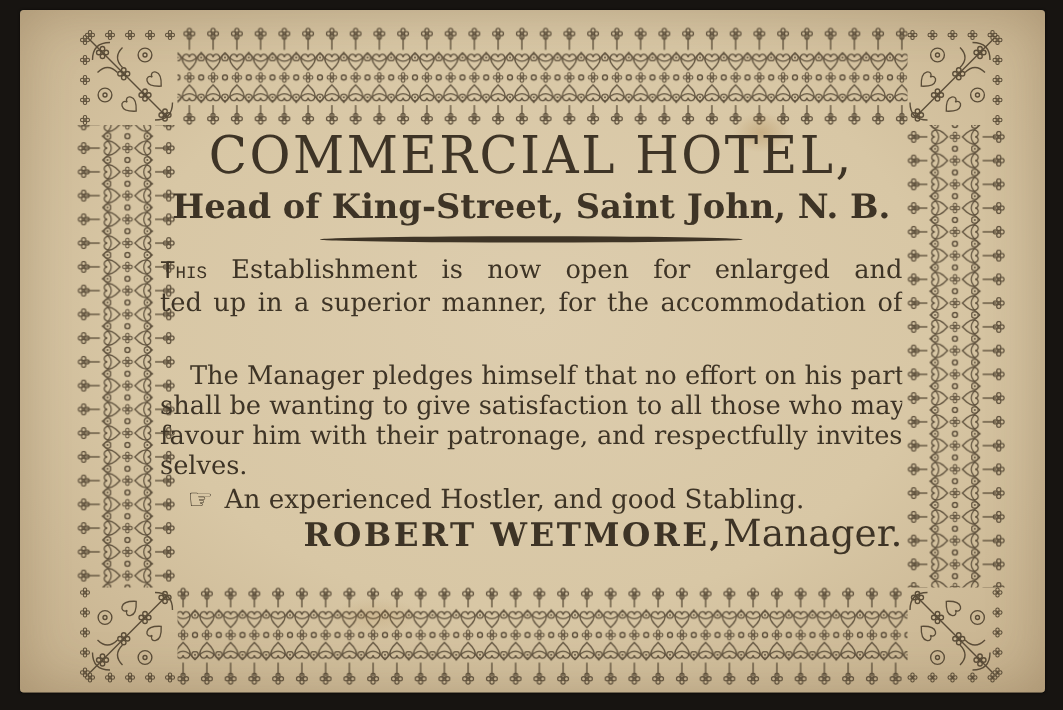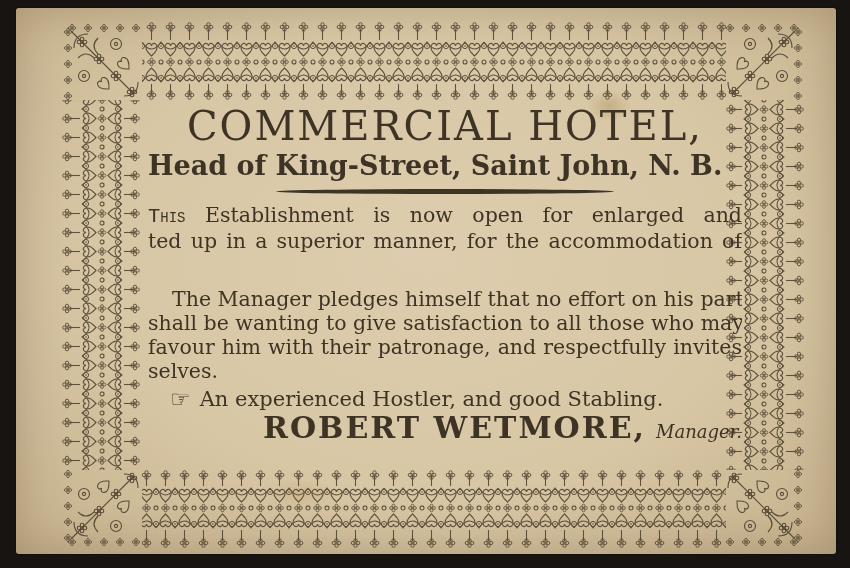--- a/index.html
+++ b/index.html
@@ -32,39 +32,39 @@
     background: radial-gradient(closest-side, rgba(158,114,52,0.30), rgba(158,114,52,0.0));
     border-radius: 50%;
   }
   .stain-a { left: 570px; top: 82px; width: 46px; height: 32px; }
   .stain-b { left: 250px; top: 470px; width: 70px; height: 30px; opacity: .5; }
 
   svg.frame { position: absolute; left: 0; top: 0; color: var(--ornament-ink); }
 
   .content {
     position: absolute;
-    left: 132px; top: 92px; width: 594px; height: 372px;
+    left: 112px; top: 92px; width: 594px; height: 372px;
     color: var(--ink);
     overflow: hidden;
   }
 
   .title {
     font-size: 40px;
     font-weight: normal;
     letter-spacing: 2px;
     text-align: center;
     line-height: 44px;
     margin-top: 3px;
     white-space: nowrap;
     transform: scaleY(1.04);
   }
   .subtitle {
     font-size: 27px;
     font-weight: bold;
-    text-align: left;
+    text-align: center;
     line-height: 31px;
     margin-top: 3px;
     white-space: nowrap;
   }
   .rule {
     width: 338px; height: 5px;
     margin: 8px auto 9px auto;
     background: var(--ink);
     border-radius: 50% / 50%;
   }
@@ -87,22 +87,22 @@
     font-size: 23px;
     margin-right: 9px;
     position: relative; top: 1px;
   }
   .signature {
     text-align: right;
     margin-top: 1px;
     white-space: nowrap;
     line-height: 30px;
   }
-  .sig-name { font-size: 30px; font-weight: bold; letter-spacing: 2px; }
-  .sig-role { font-size: 18px; font-style: italic; margin-left: 10px; }
+  .sig-name { font-size: 26px; font-weight: bold; letter-spacing: 2px; }
+  .sig-role { font-size: 30px; }
 </style>
 </head>
 <body>
 
 <div class="stage">
   <div class="card">
 
     <svg class="frame" width="820" height="546" viewBox="0 0 820 546" aria-hidden="true">
       <defs>
         <g id="quat" stroke="currentColor" fill="none" stroke-width="1.1">

